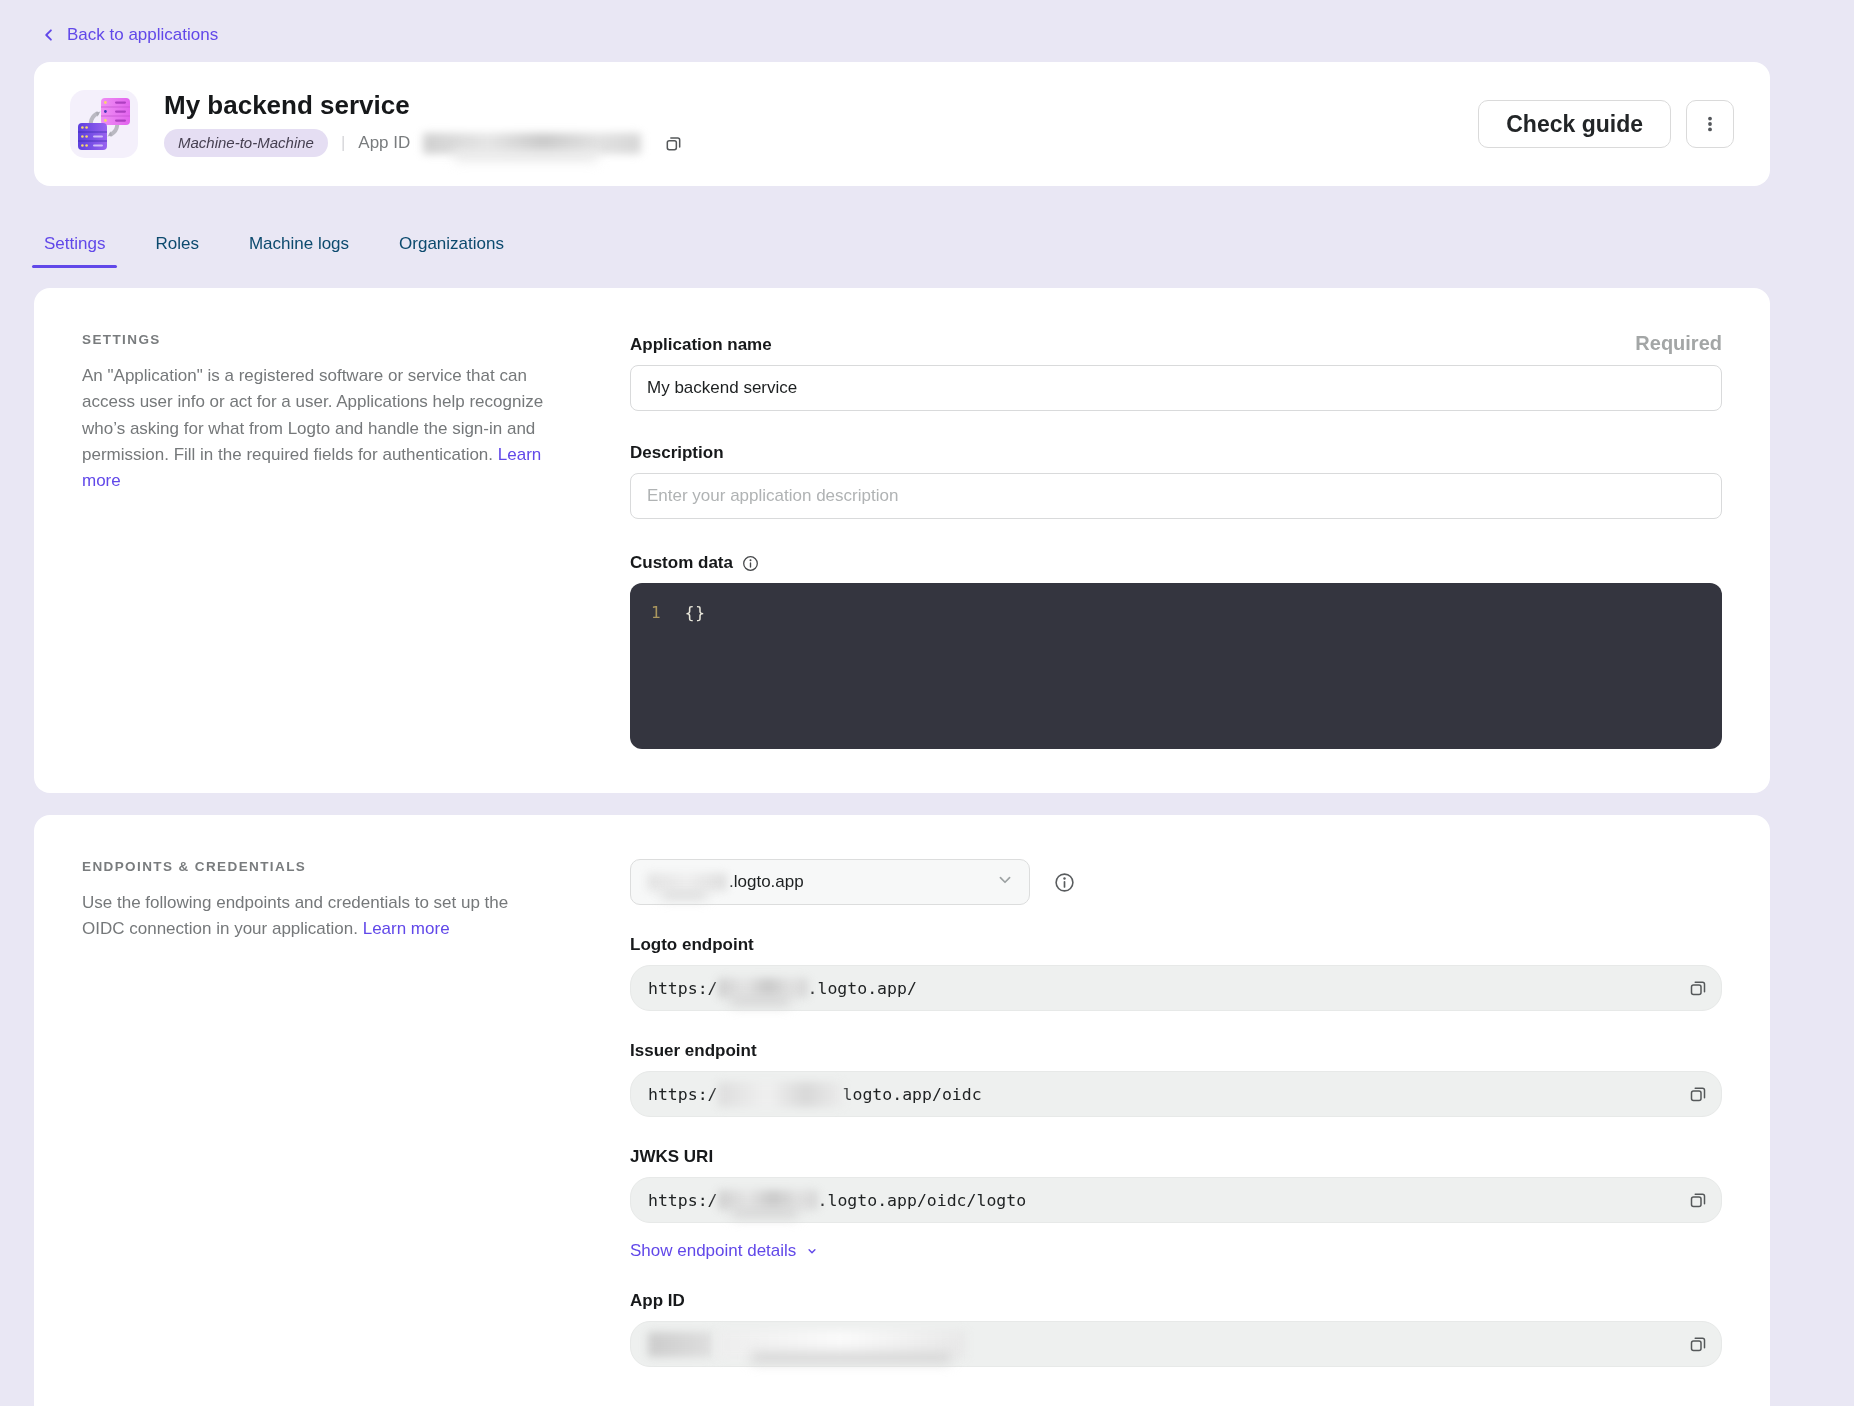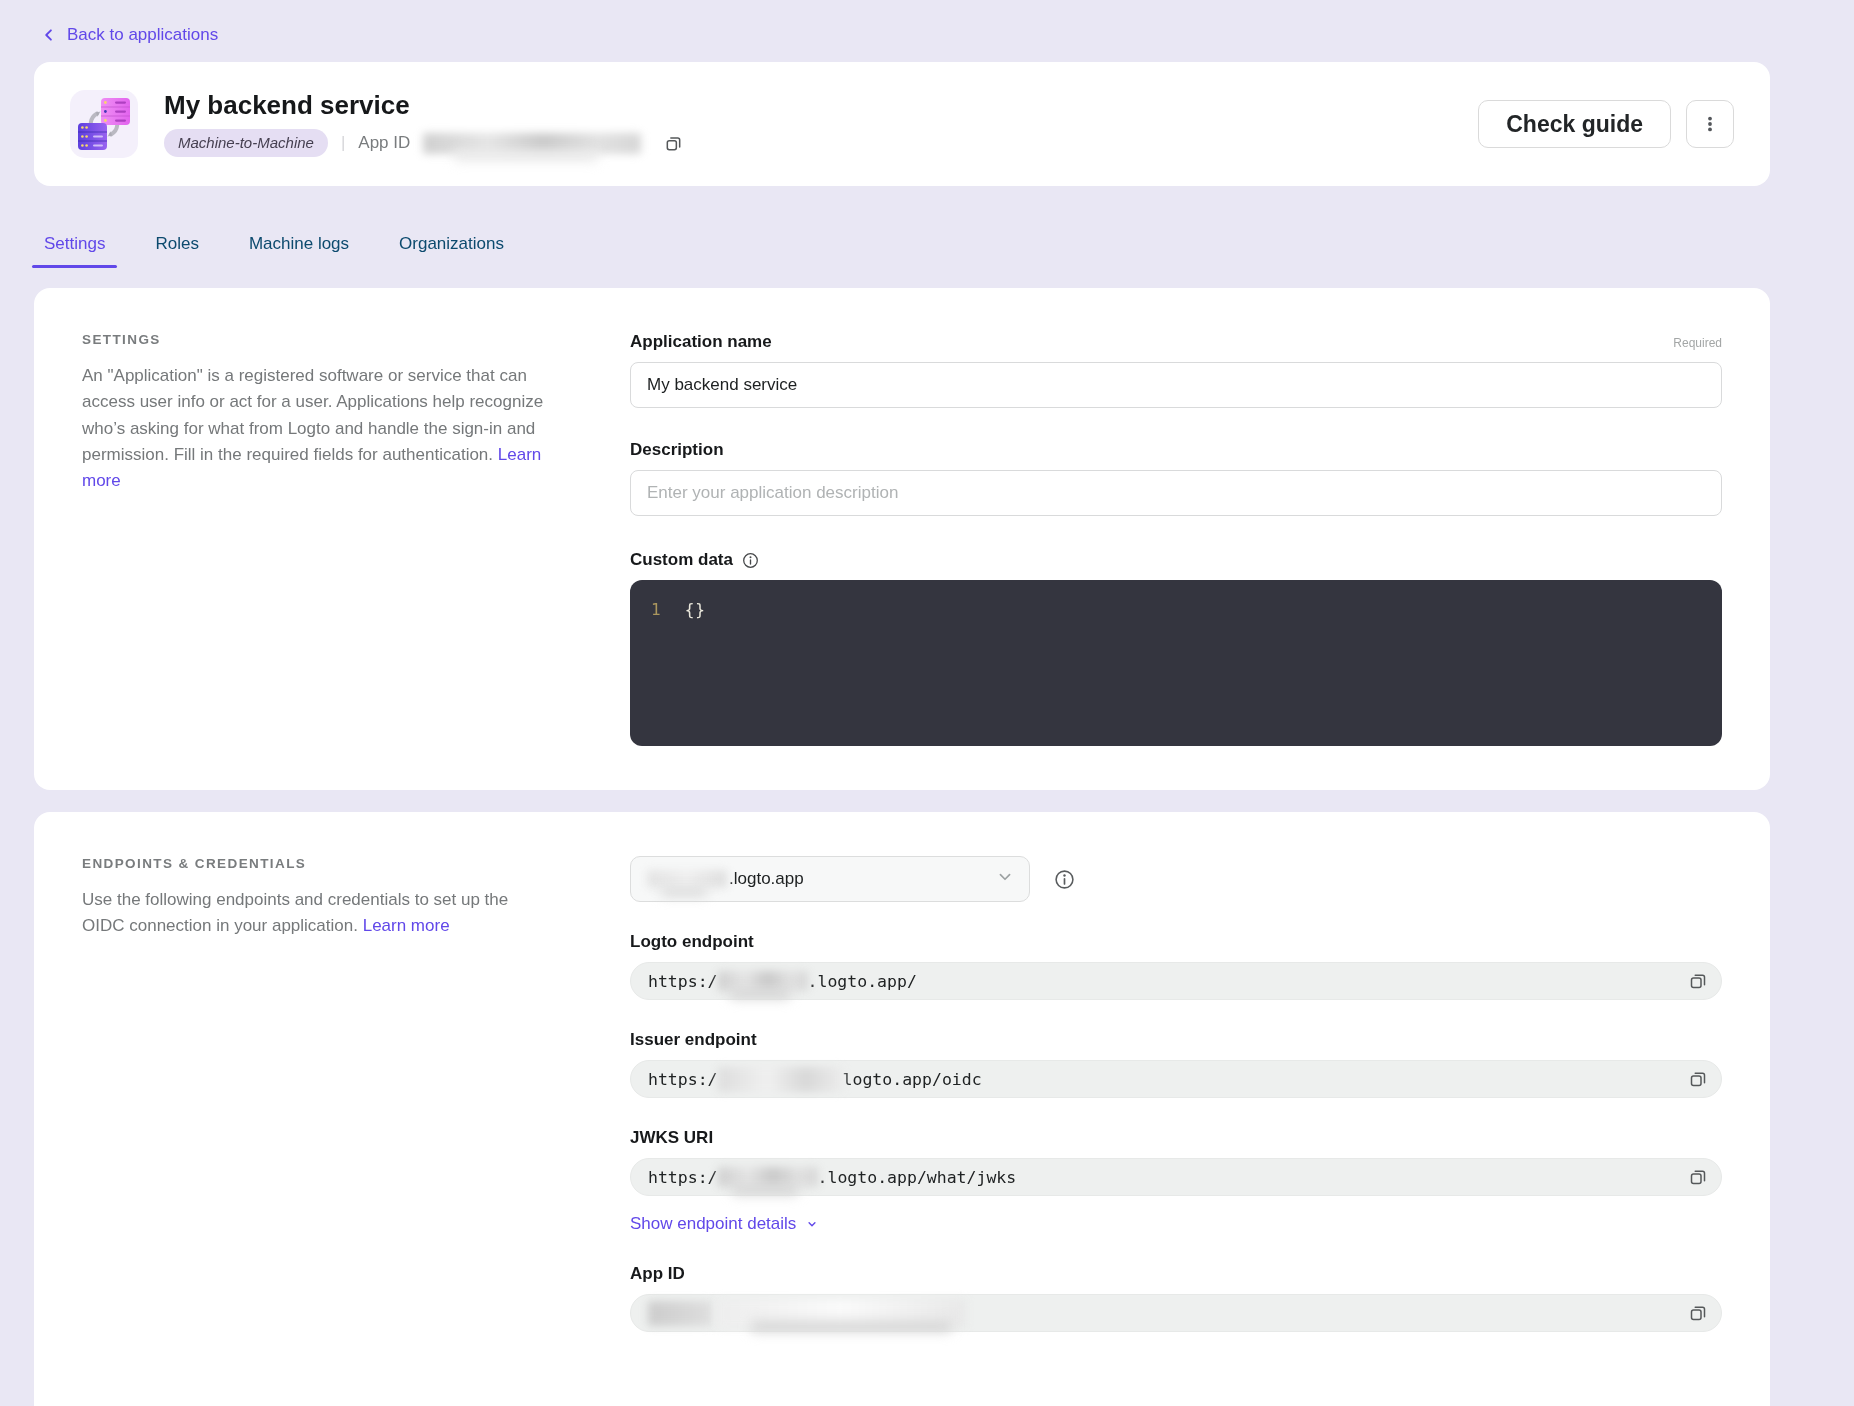--- a/index.html
+++ b/index.html
@@ -48,21 +48,21 @@
   .section-card { margin-top:20px; padding:44px 48px;
     display:grid; grid-template-columns:472px 1fr; column-gap:76px; }
   .section-card.tall { min-height:640px; border-bottom-left-radius:0; border-bottom-right-radius:0; }
   .sec-heading { font-size:13.5px; font-weight:700; letter-spacing:1.4px; color:#797c7e; }
   .sec-desc { margin-top:16px; font-size:17px; line-height:1.55; color:#75787a; max-width:462px; }
   .link { color:#6148e9; text-decoration:none; cursor:pointer; }
 
   
   .label-row { display:flex; justify-content:space-between; align-items:baseline; }
   .f-label { font-size:17px; font-weight:600; color:#17191b; display:inline-flex; align-items:center; gap:9px; }
-  .required { font-size:12px; color:#a3a6a6; font-weight:400; }
+  .required { font-size:20px; color:#a3a6a6; font-weight:700; }
   .text-input { margin-top:10px; display:block; width:100%; height:46px;
     border:1px solid #d9dadb; border-radius:8px; padding:0 16px;
     font-family:inherit; font-size:17px; color:#1d2021; background:#fff; outline:none; }
   .text-input::placeholder { color:#b0b3b4; }
   .f-block { margin-bottom:32px; }
   .f-block.mb34 { margin-bottom:34px; }
 
   
   .editor { margin-top:10px; background:#34353f; border-radius:12px; height:166px;
     padding:17px 0; font-family:"DejaVu Sans Mono", monospace; font-size:16px; line-height:26px; }
@@ -70,21 +70,21 @@
   .ln { color:#ab975e; padding-left:21px; min-width:14px; }
   .code-text { color:#eae8dc; margin-left:24px; letter-spacing:1px; }
 
   
   .select-row { display:flex; align-items:center; gap:24px; margin-bottom:30px; }
   .tenant-select { width:400px; height:46px; background:#f7f8f8; border:1px solid #dcdddd;
     border-radius:10px; display:flex; align-items:center; padding:0 44px 0 16px;
     position:relative; font-size:17px; color:#1d2021; cursor:pointer; }
   .tenant-select .chev { position:absolute; right:13px; top:50%; transform:translateY(-50%); color:#9ca1a2; }
   .info-icon { color:#595c5e; display:inline-flex; }
-  .ro-field { margin-top:10px; height:38px; background:#eef0ef; border:1px solid #e7e9e8;
+  .ro-field { margin-top:10px; height:46px; background:#eef0ef; border:1px solid #e7e9e8;
     border-radius:20px; display:flex; align-items:center; padding:0 52px 0 17px;
     font-family:"DejaVu Sans Mono", monospace; font-size:16.5px; color:#202324; position:relative; }
   .copy-btn { position:absolute; right:13px; top:50%; transform:translateY(-50%);
     color:#55585a; cursor:pointer; display:inline-flex; background:none; border:none; padding:0; }
   .show-details { display:inline-flex; align-items:center; gap:9px; color:#6148e9;
     font-size:17px; font-weight:500; margin:14px 0 30px; cursor:pointer; }
   .ep-block { margin-bottom:30px; }
   .ep-block.tight { margin-bottom:4px; }
 
   
@@ -301,21 +301,21 @@
       </div>
 
       <div class="ep-block tight">
         <span class="f-label">JWKS URI</span>
         <div class="ro-field">
           <span>https:/</span>
           <span class="redact">
             <i class="chip" style="width:100px;height:20px;"></i>
             <i class="tail" style="top:86%;"></i>
           </span>
-          <span>.logto.app/what/jwks</span>
+          <span>.logto.app/oidc/logto</span>
           <button class="copy-btn">
             <svg width="20" height="20" viewBox="0 0 20 20" fill="none" stroke="currentColor" stroke-width="1.5" stroke-linecap="round" stroke-linejoin="round">
                 <rect x="3.5" y="7" width="9.5" height="9.5" rx="2"></rect>
                 <path d="M7.2 4.2h7.3a2 2 0 0 1 2 2v7.6"></path>
               </svg>
           </button>
         </div>
       </div>
 
       <div class="show-details">

